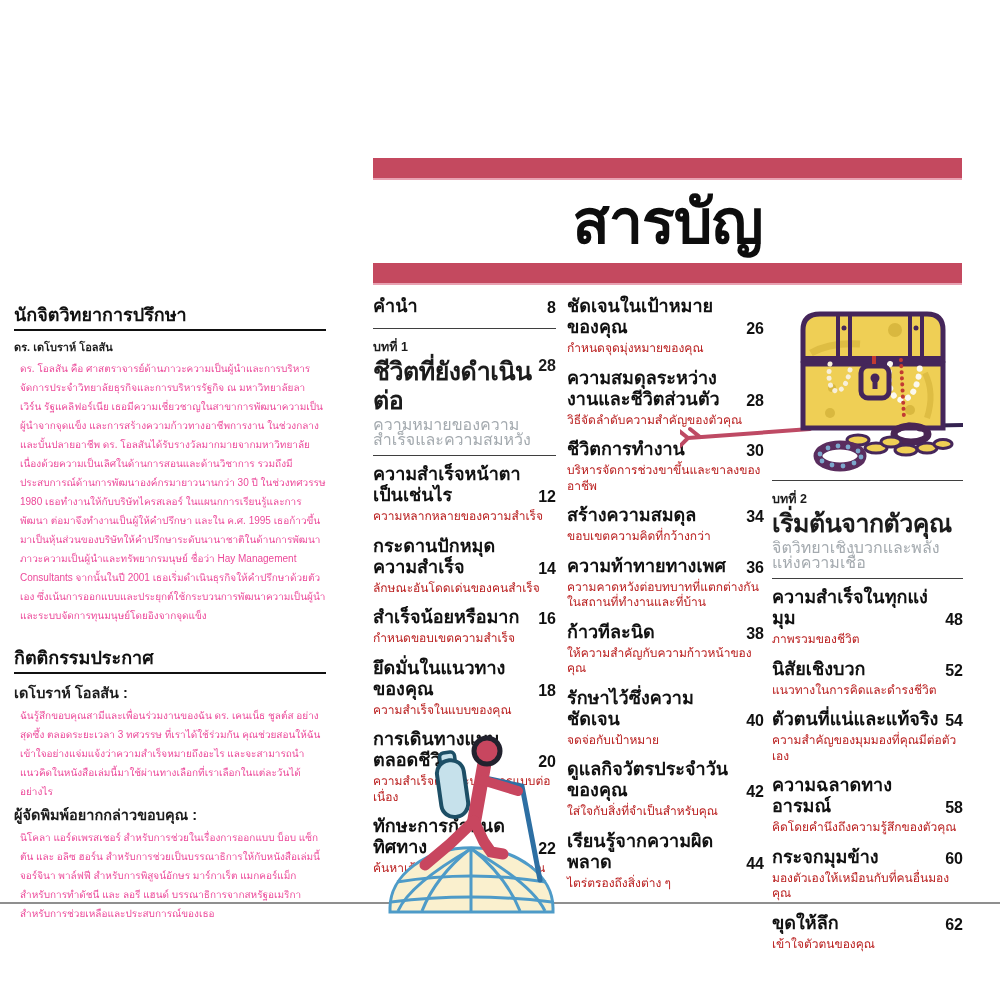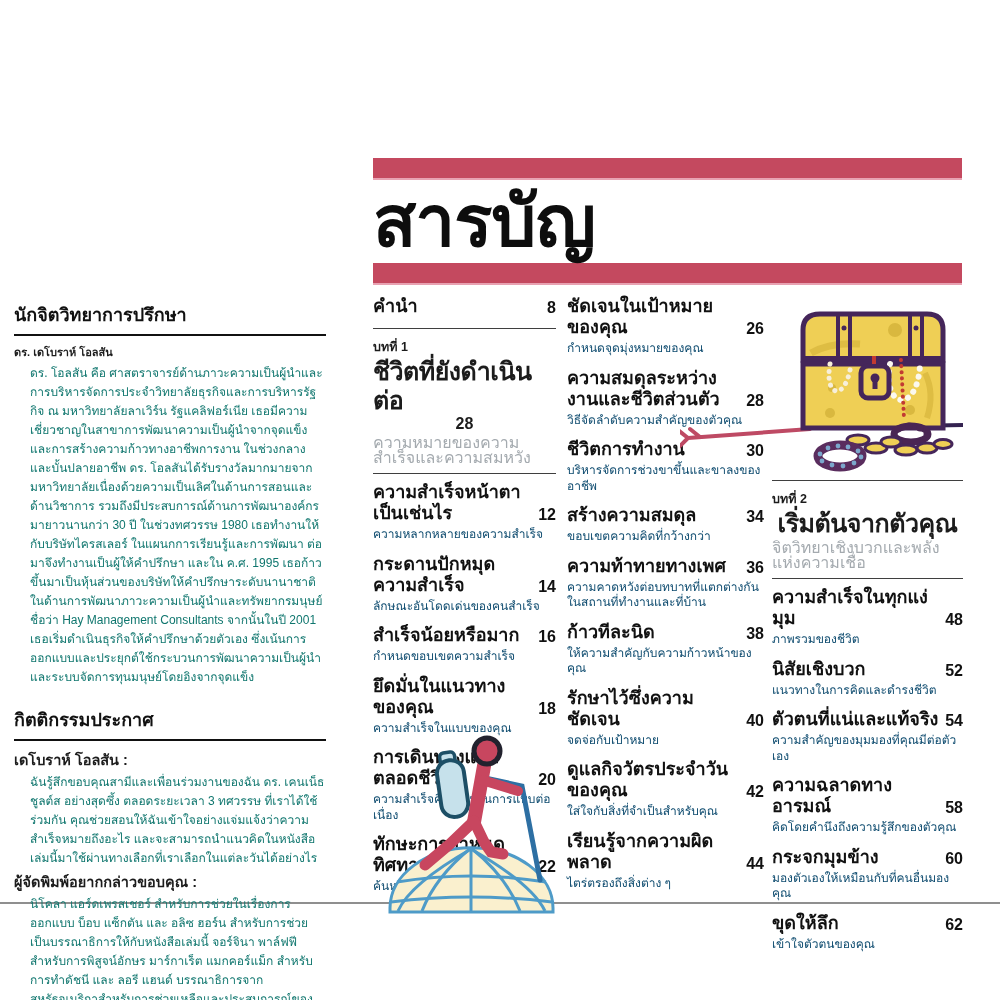--- a/index.html
+++ b/index.html
@@ -5,44 +5,44 @@
   html,body{margin:0;padding:0;}
   body{
     width:1000px;height:1000px;position:relative;background:#ffffff;
     font-family:"Liberation Sans","DejaVu Sans",sans-serif;color:#1c1c1c;
     overflow:hidden;
   }
   
   .header{position:absolute;left:373px;top:158px;width:589px;}
   .accent-bar{width:589px;height:20px;background:#C4495F;border-bottom:2px solid #E8A2B2;}
   .page-title{
-    font-size:71px;font-weight:800;line-height:80px;color:#0d0d0d;
-    letter-spacing:-1px;margin:2px 0 1px 0;
+    font-size:61px;font-weight:800;line-height:80px;color:#0d0d0d;
+    letter-spacing:-1px;margin:2px 0 1px 0;text-align:center;
   }
   
   .bio-col{position:absolute;left:14px;top:300px;width:312px;}
   .bio-h{font-size:18px;font-weight:800;color:#111;border-bottom:2px solid #111;
-         padding-bottom:5px;margin:0 0 7px 0;}
+         margin:0 0 7px 0;}
   .bio-name{font-size:11px;font-weight:800;margin:0 0 3px 0;}
-  .bio-p{font-size:12px;line-height:19px;color:#0f766e;margin:0 0 14px 16px;text-align:left;}
+  .bio-p{font-size:10px;line-height:19px;color:#ec4899;margin:0 0 14px 6px;text-align:left;}
   .ack-h{margin-top:18px;}
   .ack-label{font-size:14.5px;font-weight:800;margin:0 0 2px 0;}
   
   .toc-col{position:absolute;top:296px;}
   .toc-col1{left:373px;width:183px;}
   .toc-col2{left:567px;width:197px;}
   .toc-col3{left:772px;width:191px;top:480px;}
   .toc-entry{margin-bottom:11px;}
   .t-row{display:flex;justify-content:space-between;align-items:flex-end;}
   .t-title{font-size:18px;font-weight:700;line-height:21px;color:#111;}
   .t-page{font-size:16px;font-weight:800;color:#111;margin-left:6px;white-space:nowrap;}
-  .t-sub{font-size:12px;line-height:15.5px;color:#0c4a6e;margin-top:3px;}
+  .t-sub{font-size:12px;line-height:15.5px;color:#b91c1c;margin-top:3px;}
   .rule{border:none;border-top:1.5px solid #3f3f3f;margin:8px 0;}
   .chap-label{font-size:12.5px;font-weight:800;margin:0;}
-  .chap-row{display:flex;justify-content:space-between;align-items:center;flex-direction:column;}
+  .chap-row{display:flex;justify-content:space-between;align-items:flex-start;}
   .chap-title{font-size:25px;font-weight:800;line-height:29px;letter-spacing:-0.5px;}
   .chap-page{font-size:16px;font-weight:800;}
   .chap-sub{font-size:16px;color:#A4AAAF;margin-top:2px;line-height:15px;}
   
   .page-line{position:absolute;left:0;top:902px;width:1000px;height:2px;background:#8f8f8f;z-index:0;}
   .chest-illo{position:absolute;left:680px;top:298px;width:290px;height:195px;z-index:2;}
   .hiker-illo{position:absolute;left:370px;top:718px;width:200px;height:200px;z-index:1;}
 </style>
 </head>
 <body>

